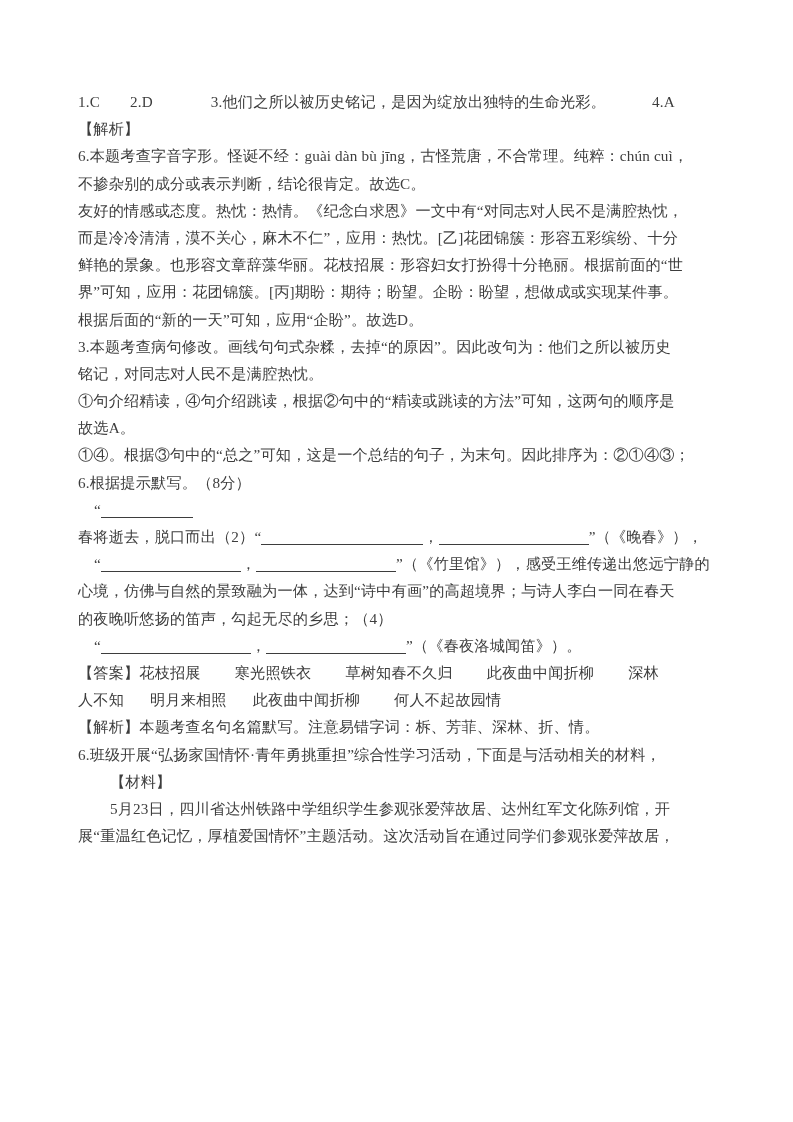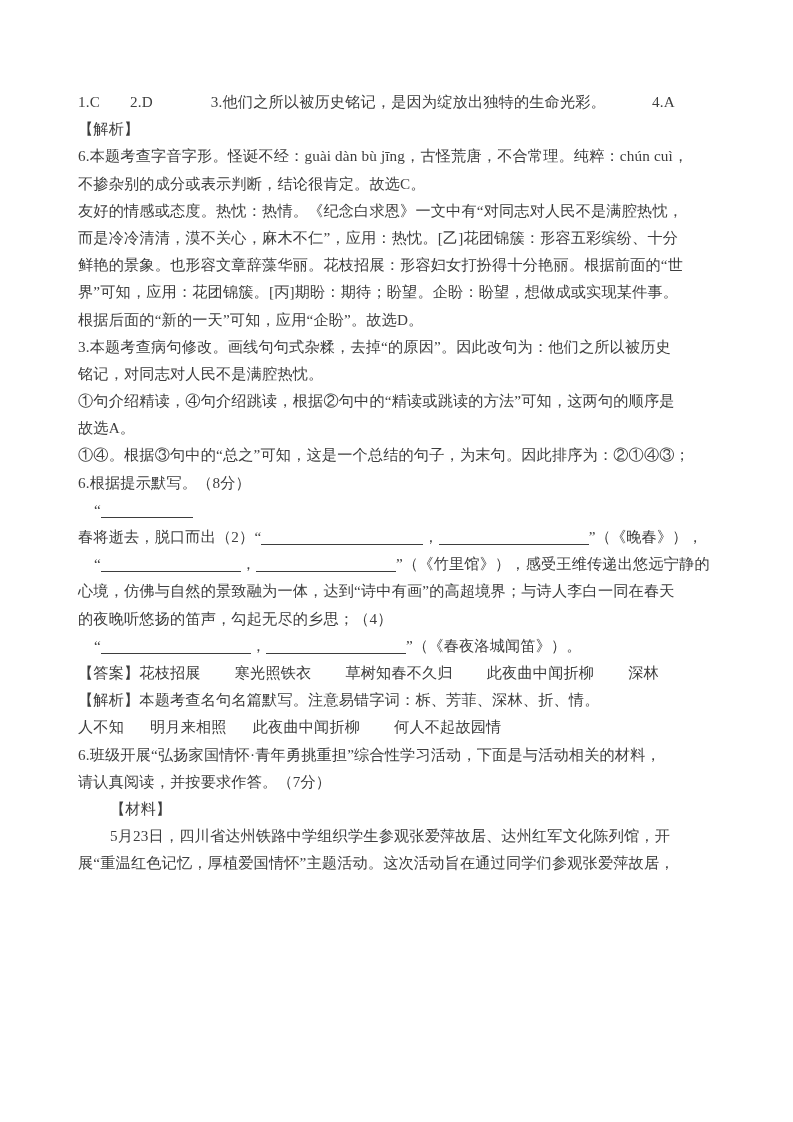--- a/index.html
+++ b/index.html
@@ -110,29 +110,28 @@
     <div class="line">的夜晚听悠扬的笛声，勾起无尽的乡思；（4）</div>
 
     <div class="line">
       <span class="indent-half"></span><span class="quote-open">“</span><span class="blank b-w150"></span><span>，</span><span class="blank b-w140"></span><span>”（《春夜洛城闻笛》）。</span>
     </div>
 
     <div class="line">
       <span>【答案】</span><span>花枝招展</span><span class="ans-gap"></span><span>寒光照铁衣</span><span class="ans-gap"></span><span>草树知春不久归</span><span class="ans-gap"></span><span>此夜曲中闻折柳</span><span class="ans-gap"></span><span>深林</span>
     </div>
     <div class="line">
+      <span>人不知</span><span class="ans-gap-sm"></span><span>明月来相照</span><span class="ans-gap-sm"></span><span>此夜曲中闻折柳</span><span class="ans-gap"></span><span>何人不起故园情</span>
+    </div>
+
+    <div class="line">
       <span>【解析】</span><span>本题考查名句名篇默写。注意易错字词：柝、芳菲、深林、折、情。</span>
     </div>
 
-    <div class="line">
-      <span>人不知</span><span class="ans-gap-sm"></span><span>明月来相照</span><span class="ans-gap-sm"></span><span>此夜曲中闻折柳</span><span class="ans-gap"></span><span>何人不起故园情</span>
-    </div>
-
     <div class="line">6.班级开展“弘扬家国情怀·青年勇挑重担”综合性学习活动，下面是与活动相关的材料，</div>
-    <div class="line">请认真阅读，并按要求作答。（7分）</div>
     <div class="line">
       <span class="indent"></span><span>【材料】</span>
     </div>
     <div class="line">
       <span class="indent"></span><span>5月23日，四川省达州铁路中学组织学生参观张爱萍故居、达州红军文化陈列馆，开</span>
     </div>
     <div class="line">展“重温红色记忆，厚植爱国情怀”主题活动。这次活动旨在通过同学们参观张爱萍故居，</div>
 
   </div>
 </div>

